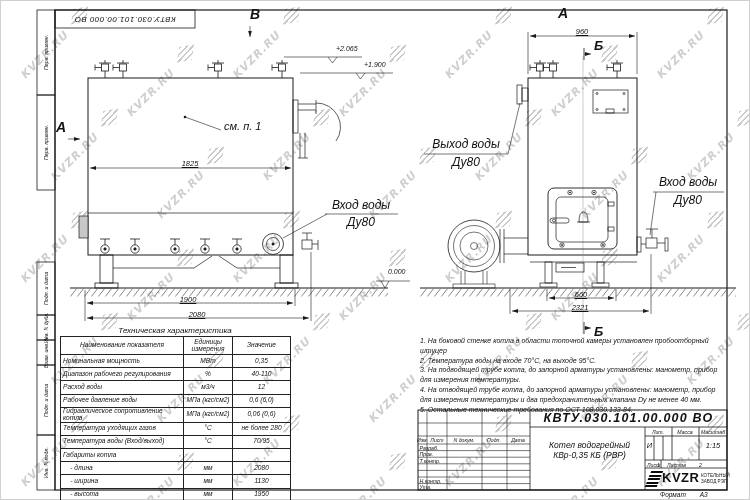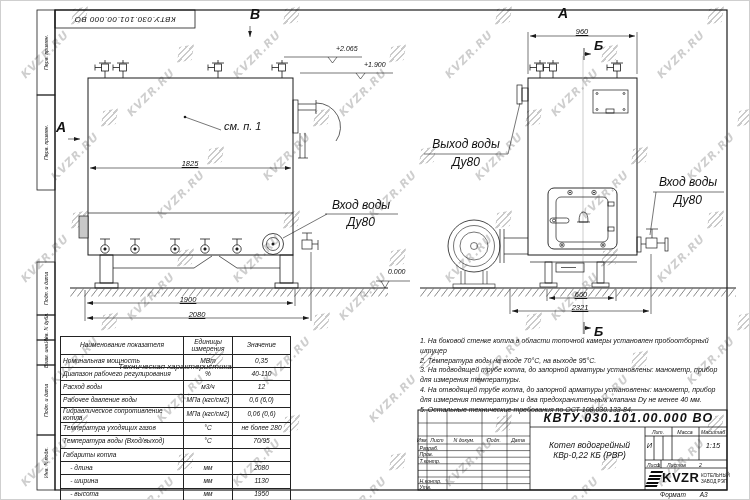--- a/index.html
+++ b/index.html
@@ -21,21 +21,21 @@
   .striplbl{position:absolute;display:flex;align-items:center;justify-content:center;
             font:italic 5.3px "Liberation Sans",sans-serif;
             writing-mode:vertical-rl;transform:rotate(180deg);white-space:nowrap;}
   .spec{border-collapse:collapse;table-layout:fixed;width:230px;
         font:italic 6.6px "Liberation Sans",sans-serif;}
   .spec td,.spec th{border:0.8px solid #222;padding:0 2px;height:12.2px;overflow:hidden;
         font-weight:normal;white-space:pre-wrap;line-height:1.05;}
   .spec th{height:17px;text-align:center;}
   .spec td:first-child{text-align:left;}
   .spec td:nth-child(2),.spec td:nth-child(3){text-align:center;}
-  .spec-title{font:italic 8px "Liberation Sans",sans-serif;text-align:center;width:230px;margin-top:36px;}
+  .spec-title{font:italic 8px "Liberation Sans",sans-serif;text-align:center;width:230px;}
   .notes{font:italic 7px "Liberation Sans",sans-serif;line-height:1.4;width:308px;}
   .tb-small{font:italic 5.2px "Liberation Sans",sans-serif;white-space:nowrap;}
   .tb-doc{font:italic 600 12.5px "Liberation Sans",sans-serif;letter-spacing:1.2px;
           text-align:center;line-height:17px;width:197px;}
   .tb-name{font:italic 8.5px "Liberation Sans",sans-serif;text-align:center;line-height:10px;width:115px;}
   .tb-val{font:italic 7.5px "Liberation Sans",sans-serif;white-space:nowrap;}
   .kvzr-icon{position:absolute;width:12px;height:16px;transform:skewX(-22deg);
              background:repeating-linear-gradient(#0a0a0a 0 2px,#fff 2px 3.6px);}
   .kvzr-name{font:700 13px "Liberation Sans",sans-serif;letter-spacing:.5px;}
   .kvzr-sub{font:4.6px "Liberation Sans",sans-serif;line-height:5.2px;color:#222;}
@@ -412,21 +412,21 @@
     <div>1.  На боковой стенке котла в области топочной камеры установлен пробоотборный штуцер</div>
     <div>2.  Температура воды на входе 70°С, на выходе 95°С.</div>
     <div>3.  На подводящей трубе котла, до запорной арматуры установлены: манометр, прибор для измерения температуры.</div>
     <div>4.  На отводящей трубе котла, до запорной арматуры установлены: манометр, прибор для измерения температуры и два предохранительных клапана Dу не менее 40 мм.</div>
     <div>5.  Остальные технические требования по ОСТ 108.030.133-84.</div>
   </div>
 
   <div class="abs tb-doc" style="left:530px;top:410px">КВТУ.030.101.00.000 ВО</div>
   <div class="abs tb-name" style="left:532px;top:440px">
     <div>Котел водогрейный</div>
-    <div>КВр-0,22 КБ (РВР)</div>
+    <div>КВр-0,35 КБ (РВР)</div>
   </div>
   <div class="abs tb-small ctr" style="left:422.5px;top:437px">Изм.</div>
   <div class="abs tb-small ctr" style="left:437px;top:437px">Лист</div>
   <div class="abs tb-small ctr" style="left:464px;top:437px">N докум.</div>
   <div class="abs tb-small ctr" style="left:494px;top:437px">Подп.</div>
   <div class="abs tb-small ctr" style="left:518px;top:437px">Дата</div>
   <div class="abs tb-small" style="left:419.5px;top:444.8px">Разраб.</div>
   <div class="abs tb-small" style="left:419.5px;top:451.4px">Пров.</div>
   <div class="abs tb-small" style="left:419.5px;top:458px">Т.контр.</div>
   <div class="abs tb-small" style="left:419.5px;top:477.8px">Н.контр.</div>

